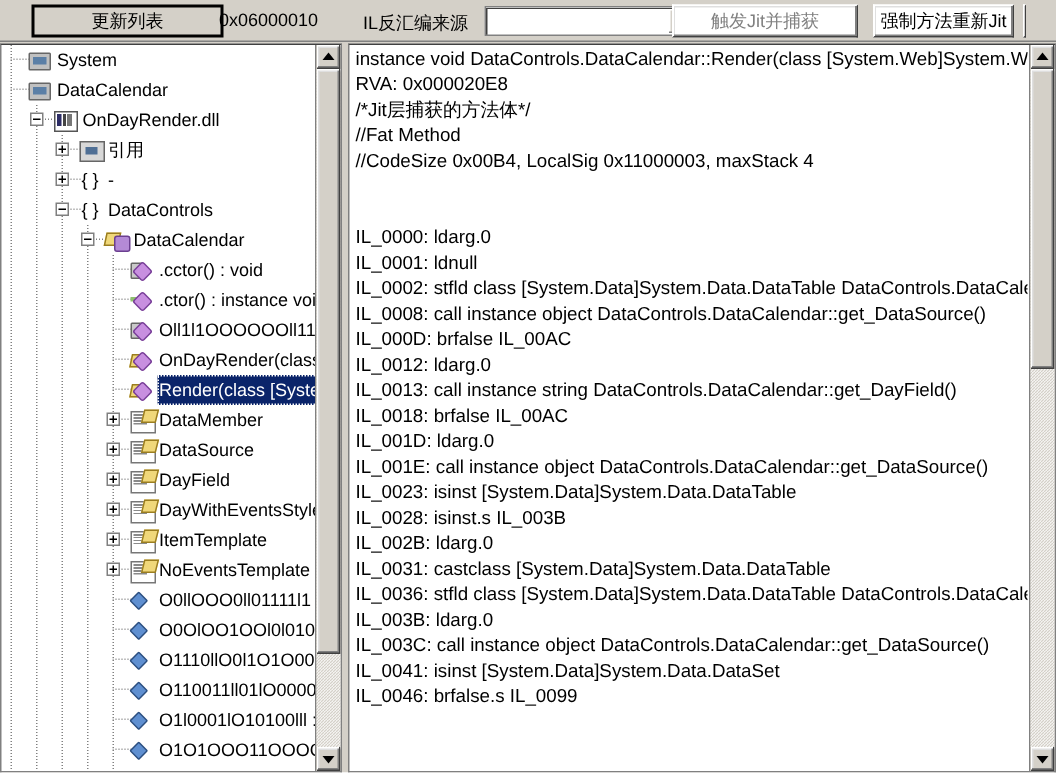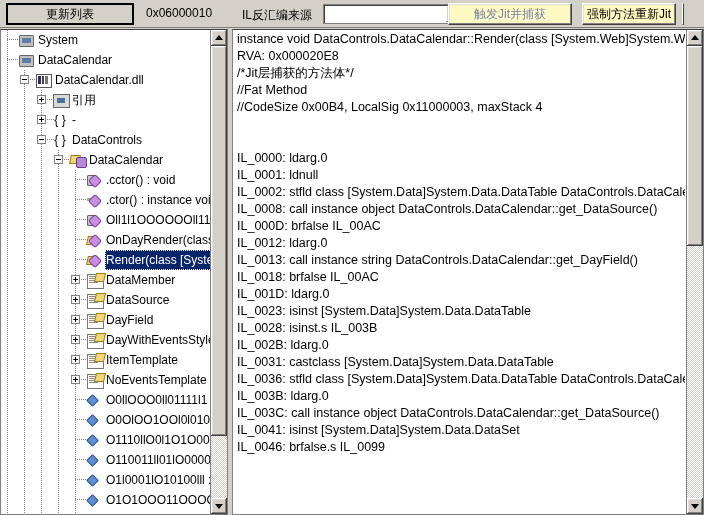--- a/index.html
+++ b/index.html
@@ -27,21 +27,21 @@
     position: absolute;
     left: 0; top: 0;
     width: 704px; height: 28px;
     background: #d4d0c8;
     border-bottom: 1px solid #808080;
     box-sizing: border-box;
   }
   .btn {
     position: absolute;
     box-sizing: border-box;
-    background: #fef9c3;
+    background: #ffffff;
     border-top: 1px solid #ffffff;
     border-left: 1px solid #ffffff;
     border-right: 1px solid #404040;
     border-bottom: 1px solid #404040;
     box-shadow: inset -1px -1px 0 #808080, inset 1px 1px 0 #dfdfdf;
     font-family: "Liberation Sans", sans-serif;
     font-size: 12px;
     color: #000000;
     text-align: center;
     line-height: 20px;
@@ -52,21 +52,21 @@
   .btn.default {
     border: 2px solid #000000;
     box-shadow: none;
     background: #d4d0c8;
     line-height: 18px;
   }
   .btn.disabled {
     color: #808080;
     text-shadow: 1px 1px 0 #ffffff;
   }
-  #btn-update   { left: 6px;   top: 3px;  width: 128px; height: 22px; }
+  #btn-update   { left: 21px;   top: 3px;  width: 128px; height: 22px; }
   #hex-label    { position:absolute; left: 146px; top: 6px; font-size: 12px; color:#000; white-space:nowrap; }
   #src-label    { position:absolute; left: 242px; top: 7px; font-size: 12px; color:#000; white-space:nowrap; }
   #src-combo {
     position: absolute;
     left: 323px; top: 4px; width: 142px; height: 20px;
     box-sizing: border-box;
     background: #ffffff;
     border: 1px solid #808080;
     box-shadow: inset 1px 1px 0 #404040;
   }
@@ -299,21 +299,21 @@
 
     <div class="btn" id="btn-force">强制方法重新Jit</div>
 
     <div class="btn" id="btn-close">关闭</div>
   </div>
 
   <div id="tree-panel">
     <div id="tree-scroll-area">
         <div class="tree-row"><span class="guide" style="left: 6px;"></span><span class="hline" style="left: 6px; width: 13px;"></span><span class="ico ico-assembly" style="left: 18px;"></span><span class="lbl" style="margin-left: 36px;">System</span></div>
         <div class="tree-row"><span class="guide" style="left: 6px;"></span><span class="hline" style="left: 6px; width: 13px;"></span><span class="ico ico-assembly" style="left: 18px;"></span><span class="lbl" style="margin-left: 36px;">DataCalendar</span></div>
-        <div class="tree-row"><span class="guide" style="left: 6px;"></span><span class="guide" style="left: 23px;"></span><span class="hline" style="left: 23px; width: 13px;"></span><span class="exp" style="left: 19px;"></span><span class="ico ico-dll" style="left: 35px;"></span><span class="lbl" style="margin-left: 53px;">DataCalendar.dll</span></div>
+        <div class="tree-row"><span class="guide" style="left: 6px;"></span><span class="guide" style="left: 23px;"></span><span class="hline" style="left: 23px; width: 13px;"></span><span class="exp" style="left: 19px;"></span><span class="ico ico-dll" style="left: 35px;"></span><span class="lbl" style="margin-left: 53px;">OnDayRender.dll</span></div>
         <div class="tree-row"><span class="guide" style="left: 6px;"></span><span class="guide" style="left: 23px;"></span><span class="guide" style="left: 40px;"></span><span class="hline" style="left: 40px; width: 13px;"></span><span class="exp plus" style="left: 36px;"></span><span class="ico ico-ref" style="left: 52px;"></span><span class="lbl" style="margin-left: 70px;">引用</span></div>
         <div class="tree-row"><span class="guide" style="left: 6px;"></span><span class="guide" style="left: 23px;"></span><span class="guide" style="left: 40px;"></span><span class="hline" style="left: 40px; width: 13px;"></span><span class="exp plus" style="left: 36px;"></span><span class="ico ico-ns" style="left: 52px;">{ }</span><span class="lbl" style="margin-left: 70px;">-</span></div>
         <div class="tree-row"><span class="guide" style="left: 6px;"></span><span class="guide" style="left: 23px;"></span><span class="guide" style="left: 40px;"></span><span class="hline" style="left: 40px; width: 13px;"></span><span class="exp" style="left: 36px;"></span><span class="ico ico-ns" style="left: 52px;">{ }</span><span class="lbl" style="margin-left: 70px;">DataControls</span></div>
         <div class="tree-row"><span class="guide" style="left: 6px;"></span><span class="guide" style="left: 23px;"></span><span class="guide" style="left: 40px;"></span><span class="guide" style="left: 57px;"></span><span class="hline" style="left: 57px; width: 13px;"></span><span class="exp" style="left: 53px;"></span><span class="ico ico-class" style="left: 69px;"></span><span class="lbl" style="margin-left: 87px;">DataCalendar</span></div>
         <div class="tree-row"><span class="guide" style="left: 6px;"></span><span class="guide" style="left: 23px;"></span><span class="guide" style="left: 40px;"></span><span class="guide" style="left: 57px;"></span><span class="guide" style="left: 74px;"></span><span class="hline" style="left: 74px; width: 13px;"></span><span class="ico ico-method priv" style="left: 86px;"></span><span class="lbl" style="margin-left: 104px;">.cctor() : void</span></div>
         <div class="tree-row"><span class="guide" style="left: 6px;"></span><span class="guide" style="left: 23px;"></span><span class="guide" style="left: 40px;"></span><span class="guide" style="left: 57px;"></span><span class="guide" style="left: 74px;"></span><span class="hline" style="left: 74px; width: 13px;"></span><span class="ico ico-method prot" style="left: 86px;"></span><span class="lbl" style="margin-left: 104px;">.ctor() : instance void</span></div>
         <div class="tree-row"><span class="guide" style="left: 6px;"></span><span class="guide" style="left: 23px;"></span><span class="guide" style="left: 40px;"></span><span class="guide" style="left: 57px;"></span><span class="guide" style="left: 74px;"></span><span class="hline" style="left: 74px; width: 13px;"></span><span class="ico ico-method priv" style="left: 86px;"></span><span class="lbl" style="margin-left: 104px;">Oll1l1OOOOOOll11l(cl</span></div>
         <div class="tree-row"><span class="guide" style="left: 6px;"></span><span class="guide" style="left: 23px;"></span><span class="guide" style="left: 40px;"></span><span class="guide" style="left: 57px;"></span><span class="guide" style="left: 74px;"></span><span class="hline" style="left: 74px; width: 13px;"></span><span class="ico ico-method pub" style="left: 86px;"></span><span class="lbl" style="margin-left: 104px;">OnDayRender(class [S</span></div>
         <div class="tree-row selected"><span class="guide" style="left: 6px;"></span><span class="guide" style="left: 23px;"></span><span class="guide" style="left: 40px;"></span><span class="guide" style="left: 57px;"></span><span class="guide" style="left: 74px;"></span><span class="hline" style="left: 74px; width: 13px;"></span><span class="ico ico-method pub" style="left: 86px;"></span><span class="lbl" style="margin-left: 104px;">Render(class [System</span></div>
         <div class="tree-row"><span class="guide" style="left: 6px;"></span><span class="guide" style="left: 23px;"></span><span class="guide" style="left: 40px;"></span><span class="guide" style="left: 57px;"></span><span class="guide" style="left: 74px;"></span><span class="hline" style="left: 74px; width: 13px;"></span><span class="exp plus" style="left: 70px;"></span><span class="ico ico-prop" style="left: 86px;"></span><span class="lbl" style="margin-left: 104px;">DataMember</span></div>
@@ -355,20 +355,21 @@
         <div class="code-line"></div>
         <div class="code-line">IL_0000: ldarg.0</div>
         <div class="code-line">IL_0001: ldnull</div>
         <div class="code-line">IL_0002: stfld class [System.Data]System.Data.DataTable DataControls.DataCalen</div>
         <div class="code-line">IL_0008: call instance object DataControls.DataCalendar::get_DataSource()</div>
         <div class="code-line">IL_000D: brfalse IL_00AC</div>
         <div class="code-line">IL_0012: ldarg.0</div>
         <div class="code-line">IL_0013: call instance string DataControls.DataCalendar::get_DayField()</div>
         <div class="code-line">IL_0018: brfalse IL_00AC</div>
         <div class="code-line">IL_001D: ldarg.0</div>
+        <div class="code-line">IL_001E: call instance object DataControls.DataCalendar::get_DataSource()</div>
         <div class="code-line">IL_0023: isinst [System.Data]System.Data.DataTable</div>
         <div class="code-line">IL_0028: isinst.s IL_003B</div>
         <div class="code-line">IL_002B: ldarg.0</div>
         <div class="code-line">IL_0031: castclass [System.Data]System.Data.DataTable</div>
         <div class="code-line">IL_0036: stfld class [System.Data]System.Data.DataTable DataControls.DataCalen</div>
         <div class="code-line">IL_003B: ldarg.0</div>
         <div class="code-line">IL_003C: call instance object DataControls.DataCalendar::get_DataSource()</div>
         <div class="code-line">IL_0041: isinst [System.Data]System.Data.DataSet</div>
         <div class="code-line">IL_0046: brfalse.s IL_0099</div>
       </div>

